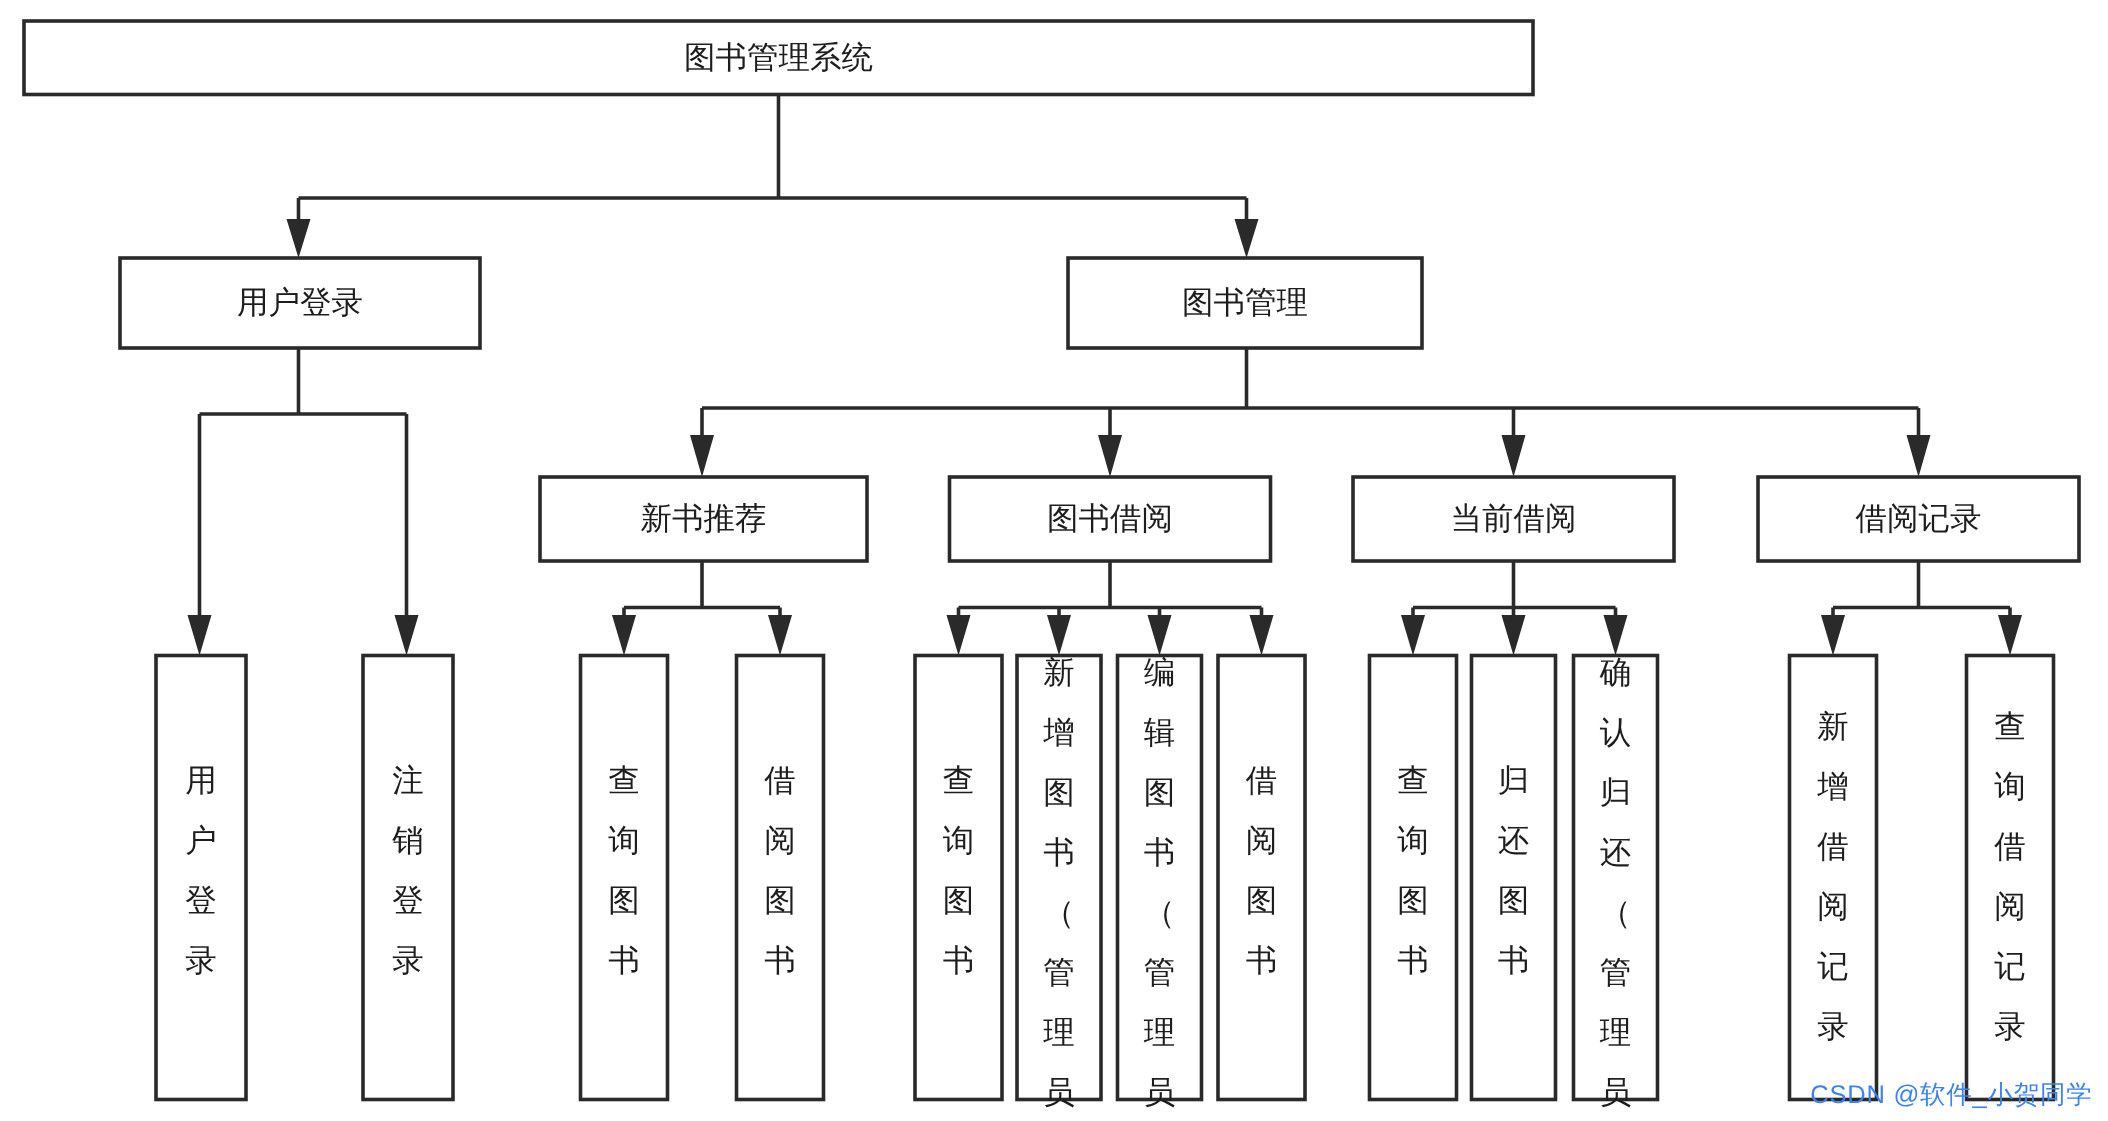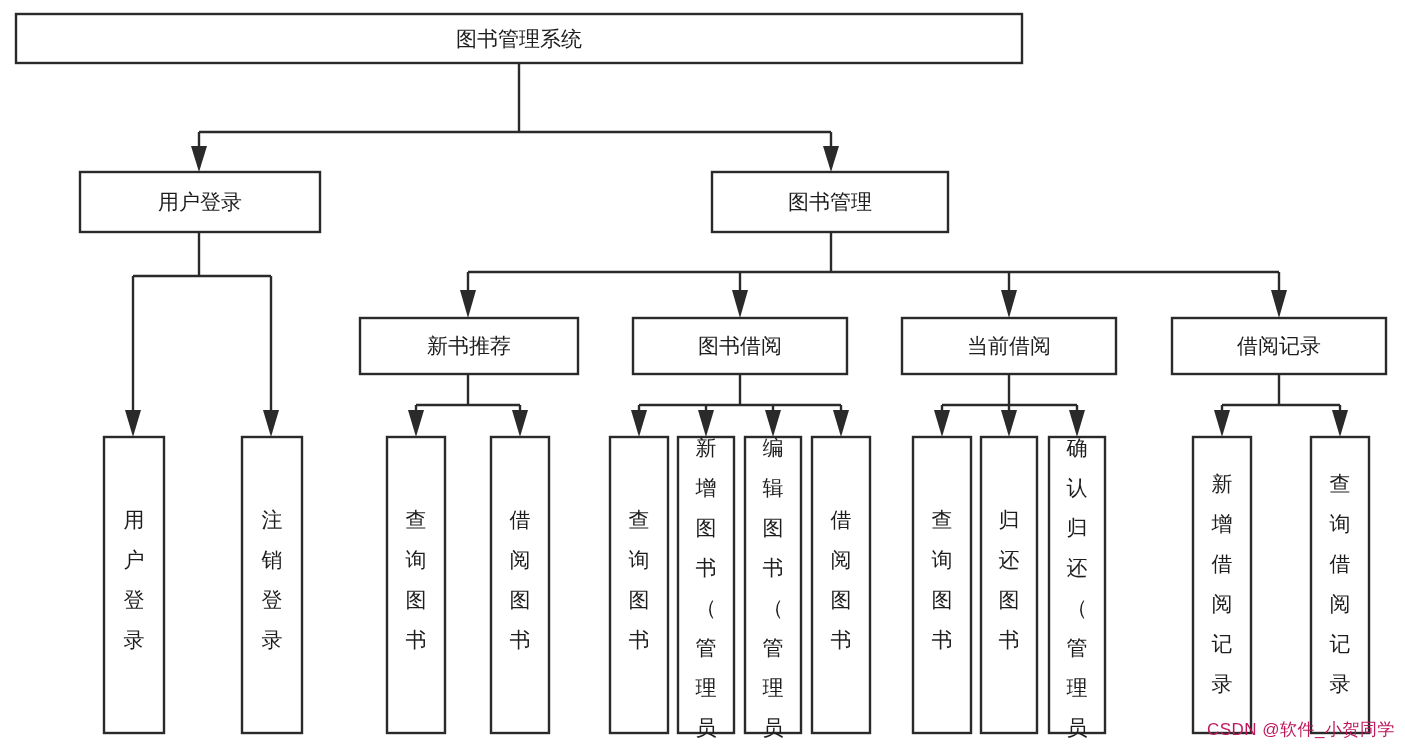--- a/index.html
+++ b/index.html
@@ -55,21 +55,21 @@
     font-size: 21px;
     fill: #1d1d1d;
     text-anchor: middle;
   }
   .watermark-text {
     position: absolute;
     right: 10px;
     bottom: 6px;
     font-family: "Liberation Sans", "DejaVu Sans", sans-serif;
     font-size: 17px;
-    color: #be185d;
+    color: #3b82f6;
     white-space: nowrap;
     letter-spacing: 0.5px;
     pointer-events: none;
   }
 </style>
 </head>
 <body>
 
 <div id="diagram-root">
 

